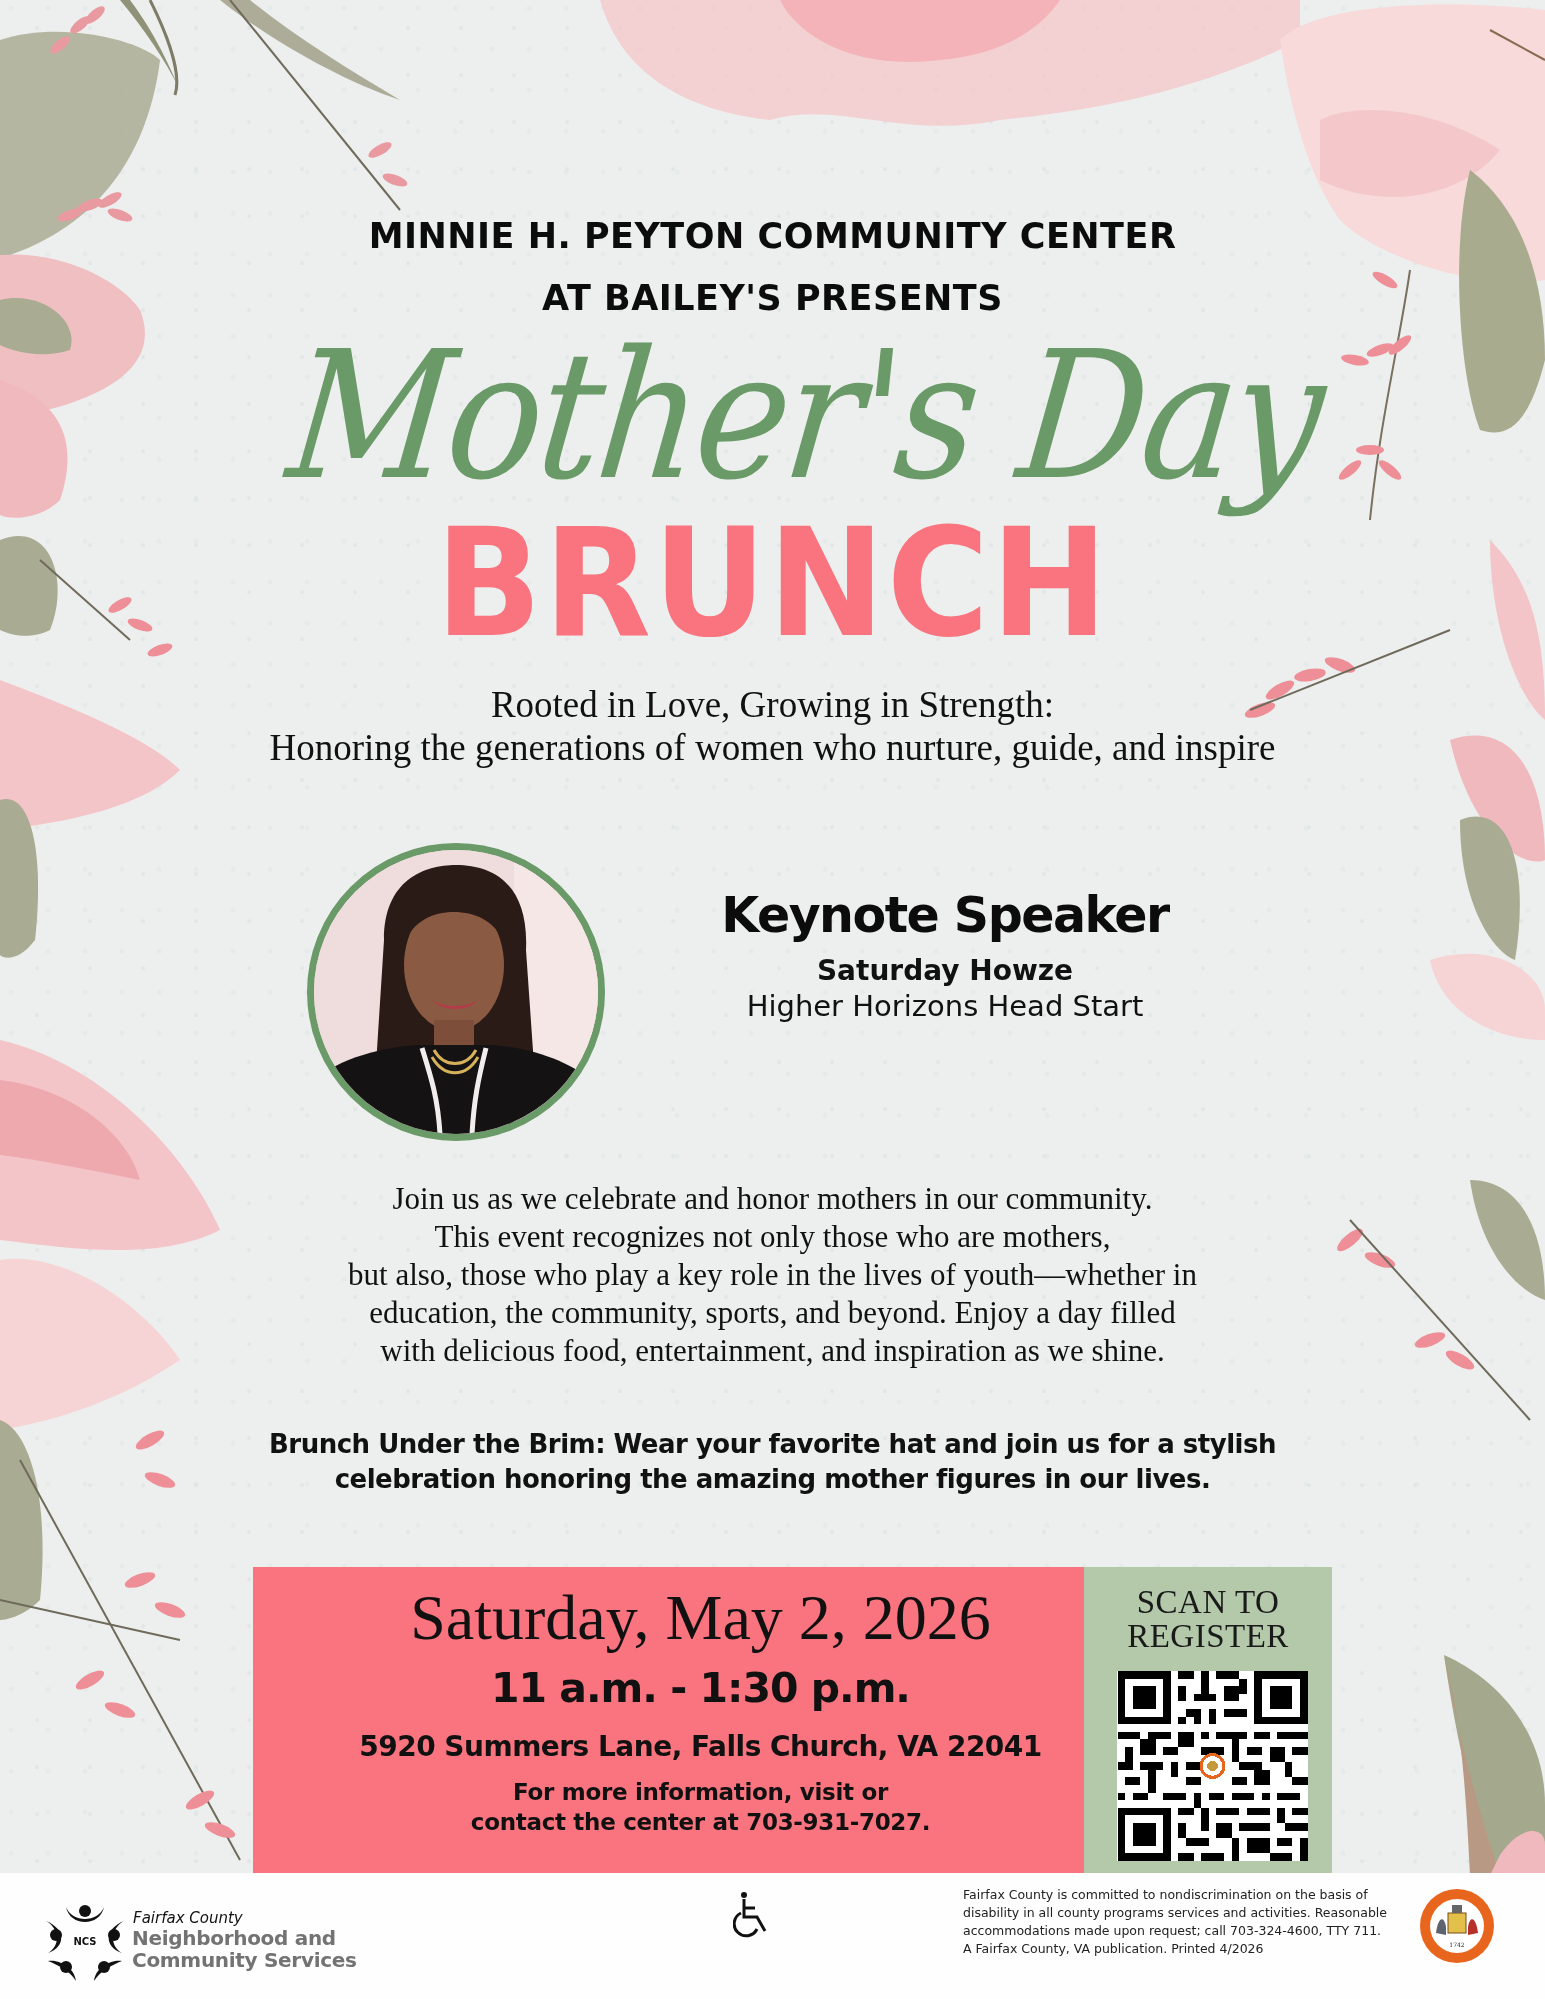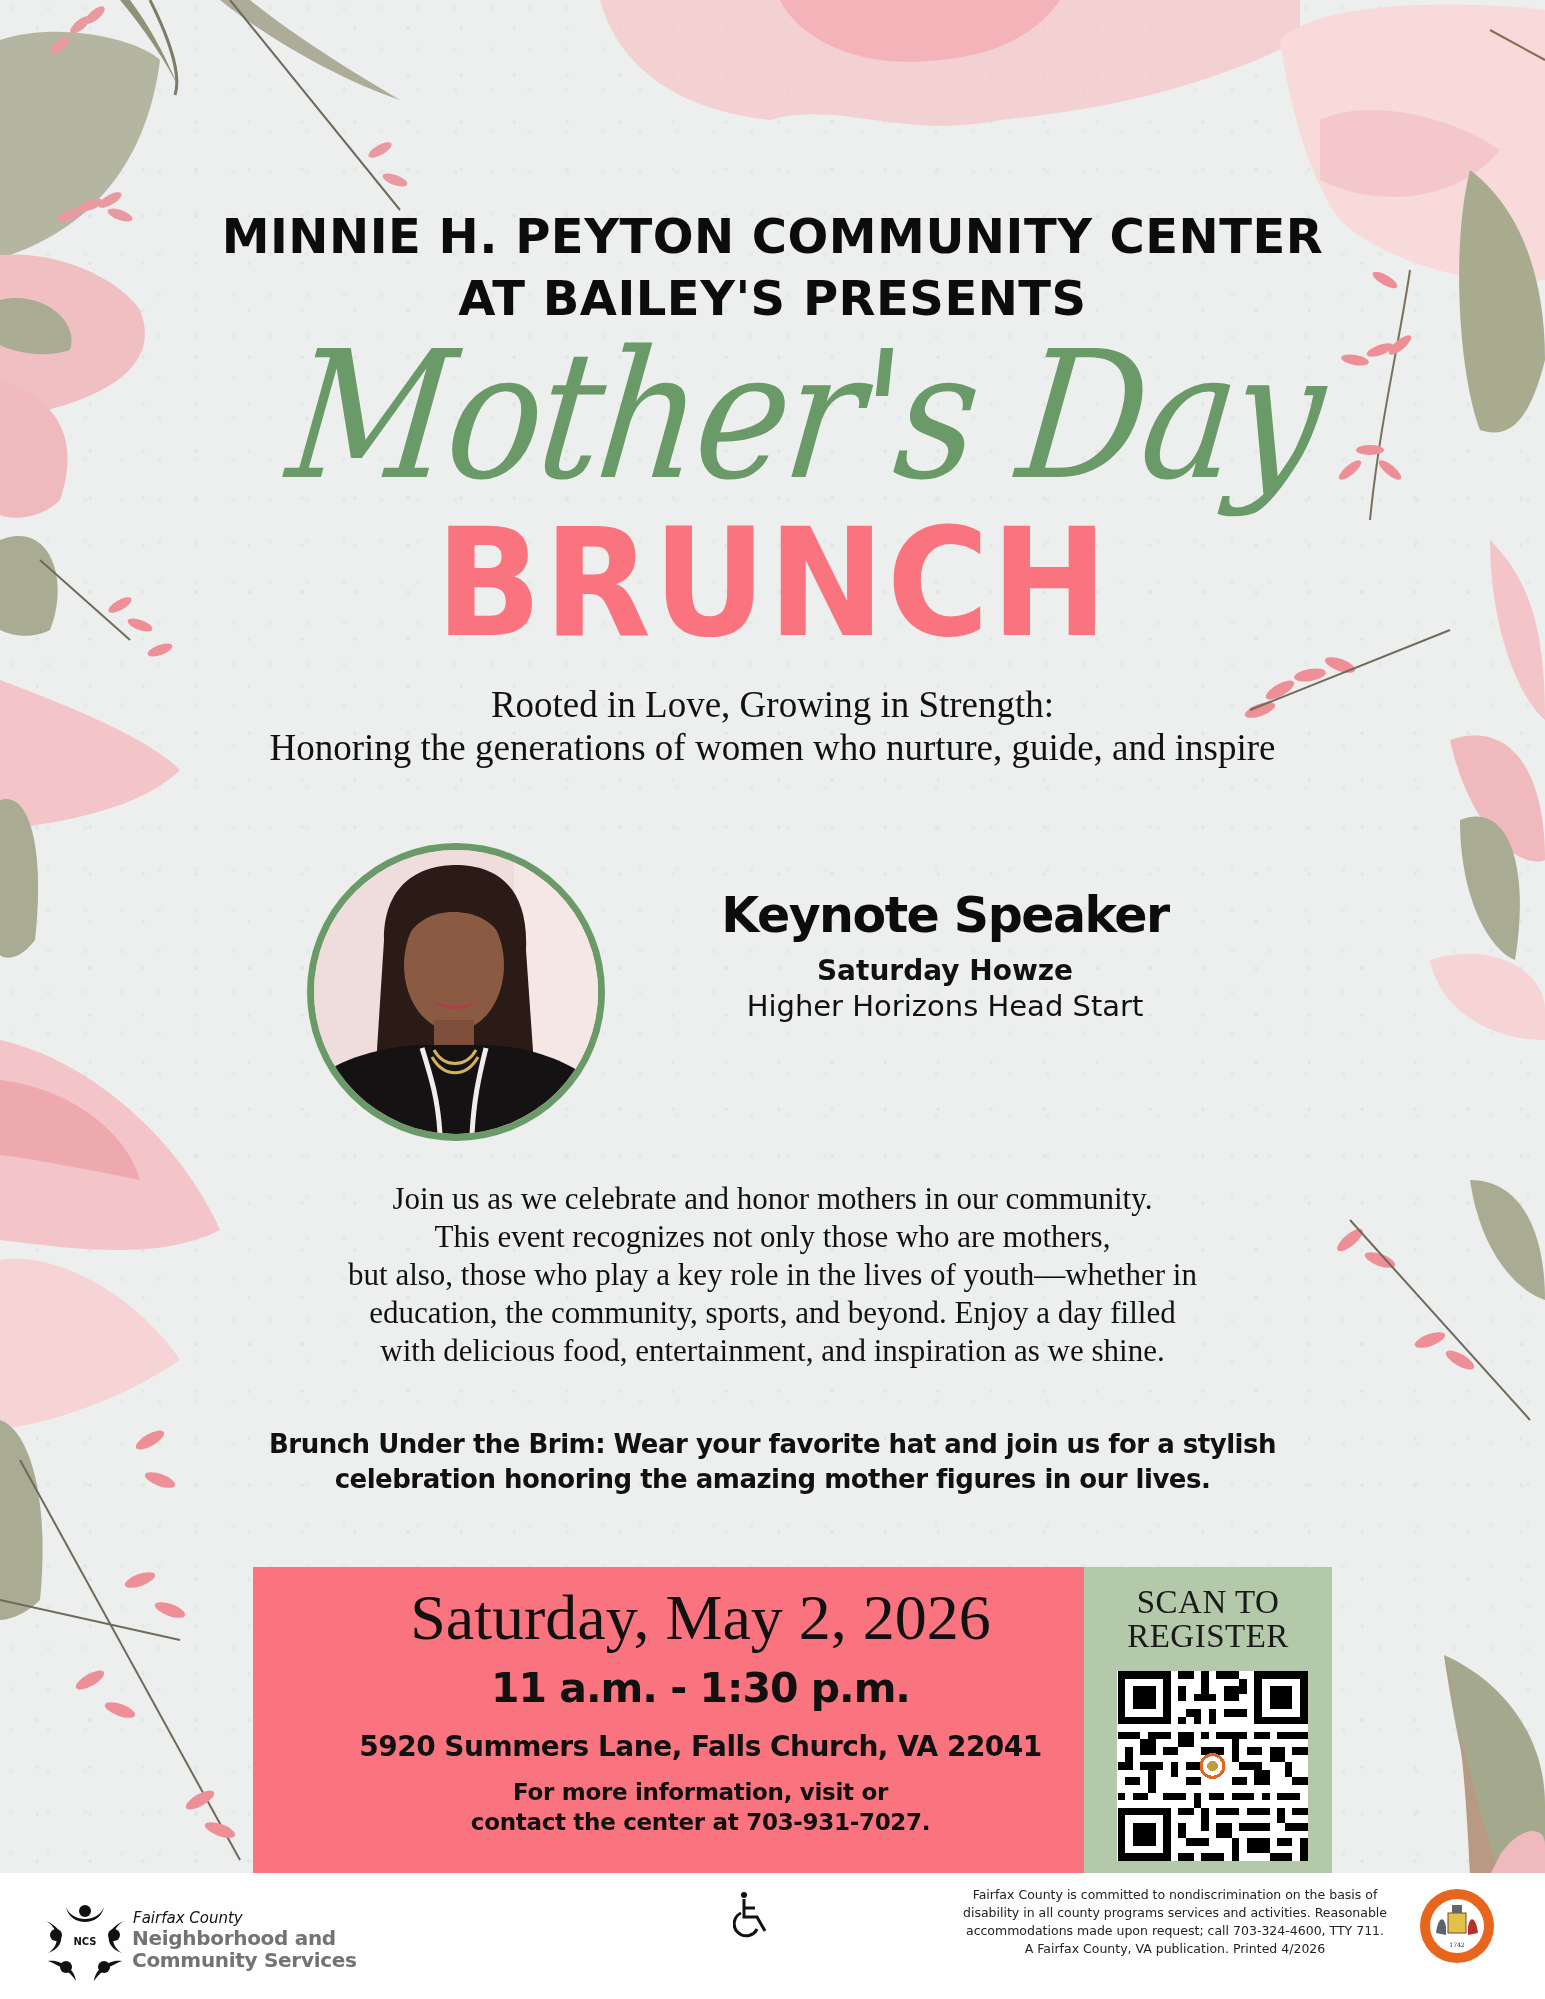--- a/index.html
+++ b/index.html
@@ -17,21 +17,21 @@
         radial-gradient(circle at 70% 60%, rgba(210,222,220,0.45) 0 1.5px, transparent 2.5px) 0 0/53px 47px,
         #edefee;
     }
     .deco { position: absolute; pointer-events: none; }
 
     .center { position: absolute; left: 0; width: 1545px; text-align: center; }
 
     .presenter {
       top: 205px;
       font-family: "DejaVu Sans", sans-serif; font-weight: bold;
-      font-size: 48px; line-height: 62px; letter-spacing: 0.5px; color: #0c0c0c;
+      font-size: 35px; line-height: 62px; letter-spacing: 0.5px; color: #0c0c0c;
     }
     .script-title {
       top: 315px; left: 265px; width: 1080px;
       font-family: "DejaVu Serif", serif; font-style: italic;
       font-size: 158px; line-height: 200px; color: #6a9a67;
       letter-spacing: -4px; text-align: center;
       transform: skewX(-6deg) scaleY(1.12);
     }
     .brunch {
       top: 508px;
@@ -121,21 +121,21 @@
       font-family: "DejaVu Sans", sans-serif; font-style: italic;
       font-size: 15px; color: #111;
     }
     .ncs-big {
       position: absolute; left: 132px; top: 54px;
       font-family: "DejaVu Sans", sans-serif; font-weight: bold;
       font-size: 20px; line-height: 22px; color: #737373; letter-spacing: -0.3px;
     }
     .a11y-icon { position: absolute; left: 733px; top: 18px; width: 40px; height: 48px; }
     .disclaimer {
-      position: absolute; right: 158px; top: 13px; text-align: center;
+      position: absolute; right: 158px; top: 13px; text-align: left;
       font-family: "DejaVu Sans", sans-serif;
       font-size: 12.5px; line-height: 18px; color: #222;
     }
     .seal { position: absolute; left: 1418px; top: 14px; width: 78px; height: 78px; }
   </style>
 </head>
 <body>
 
 <div class="paper"></div>
 

